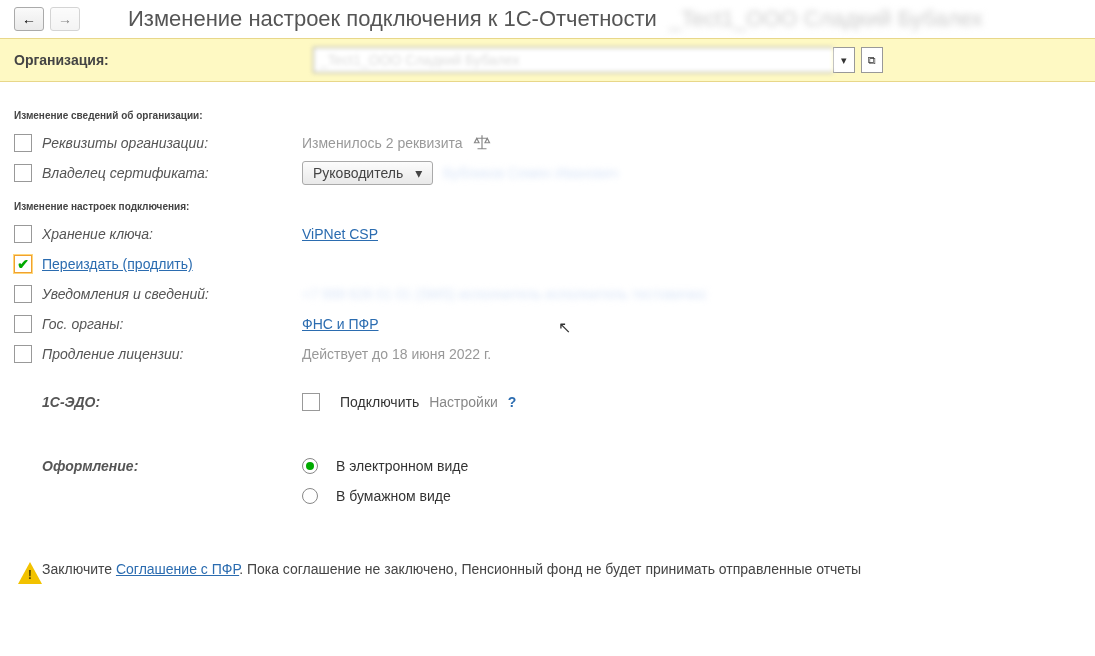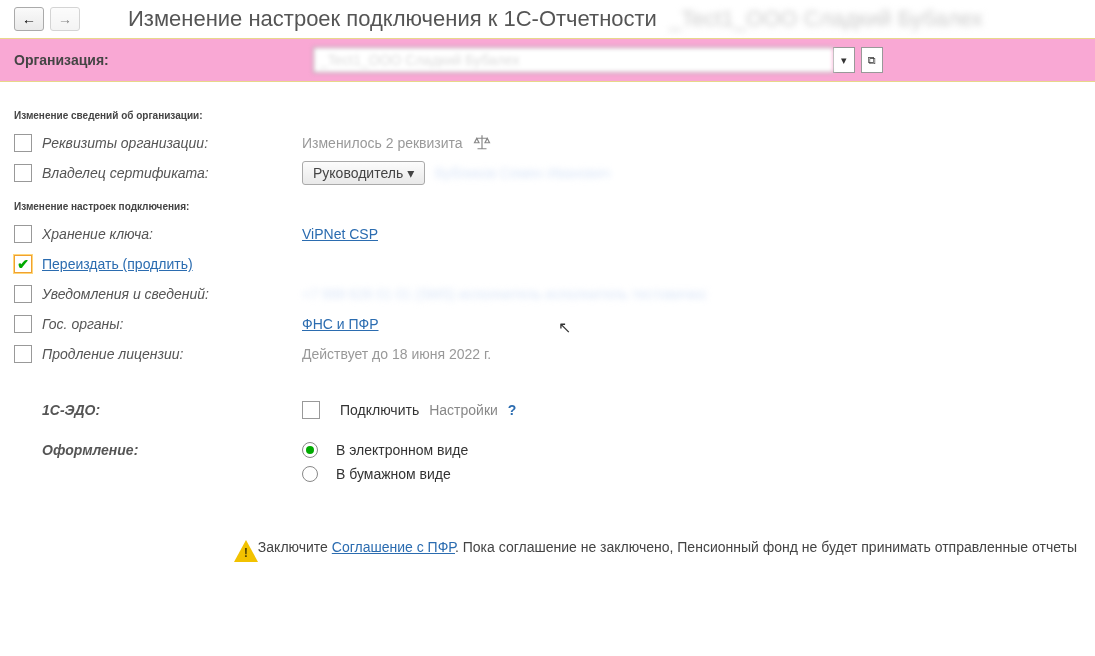--- a/index.html
+++ b/index.html
@@ -35,21 +35,21 @@
       font-size: 22px;
       color: #555;
       margin-left: 42px;
     }
     .title-suffix {
       color: #ccc;
       filter: blur(3px);
       margin-left: 6px;
     }
     .org-bar {
-      background: #f9a8d4;
+      background: #fef9c3;
       border-top: 1px solid #e8d78a;
       border-bottom: 1px solid #e8d78a;
       padding: 8px 14px;
       display: flex;
       align-items: center;
       gap: 14px;
     }
     .org-label {
       font-weight: bold;
       color: #444;
@@ -128,21 +128,21 @@
     .gray { color: #999; }
     .link { color: #2b6cb0; text-decoration: underline; cursor: pointer; }
     .btn {
       border: 1px solid #aaa;
       border-radius: 3px;
       background: linear-gradient(#fcfcfc,#e9e9e9);
       padding: 3px 10px;
       cursor: pointer;
       display: inline-flex;
       align-items: center;
-      gap: 4px;
+      gap: 12px;
       font-size: 14px;
       color: #444;
     }
     .blur-text {
       color: #d8e4f7;
       filter: blur(3px);
       user-select: none;
     }
     .radio {
       width: 16px; height: 16px; border-radius: 50%; border: 1px solid #888;
@@ -152,21 +152,20 @@
     .radio.selected::after {
       content: ""; width: 8px; height: 8px; border-radius: 50%; background: #0a0;
     }
     .help-q { color: #2b6cb0; font-weight: bold; cursor: pointer; }
     .warn-block {
       display: flex;
       align-items: flex-start;
       gap: 0;
       margin-top: 50px;
       padding: 0 4px;
-      justify-content: flex-end;
     }
     .warn-icon {
       width: 0; height: 0;
       border-left: 12px solid transparent;
       border-right: 12px solid transparent;
       border-bottom: 22px solid #f2c200;
       position: relative;
       flex-shrink: 0;
       margin-top: 2px;
     }
@@ -267,32 +266,32 @@
     <span class="row-label">Гос. органы:</span>
     <span class="link">ФНС и ПФР</span>
   </div>
 
   <div class="row">
     <span class="checkbox"></span>
     <span class="row-label">Продление лицензии:</span>
     <span class="gray">Действует до 18 июня 2022 г.</span>
   </div>
 
-  <div class="row" style="margin-top:28px;">
+  <div class="row" style="margin-top:20px;">
     <span class="no-cb"></span>
     <span class="row-label" style="font-weight:bold;">1С-ЭДО:</span>
     <div class="value-col">
       <span class="checkbox"></span>
       <span>Подключить</span>
       <span class="gray-link">Настройки</span>
       <span class="help-q">?</span>
     </div>
   </div>
 
-  <div class="row" style="margin-top:6px;align-items:flex-end;">
+  <div class="row" style="margin-top:36px;">
     <span class="no-cb"></span>
     <span class="row-label" style="font-weight:bold;">Оформление:</span>
     <div class="value-col">
       <span class="radio selected"></span>
       <span>В электронном виде</span>
     </div>
   </div>
   <div class="row">
     <span class="no-cb"></span>
     <span class="row-label"></span>

